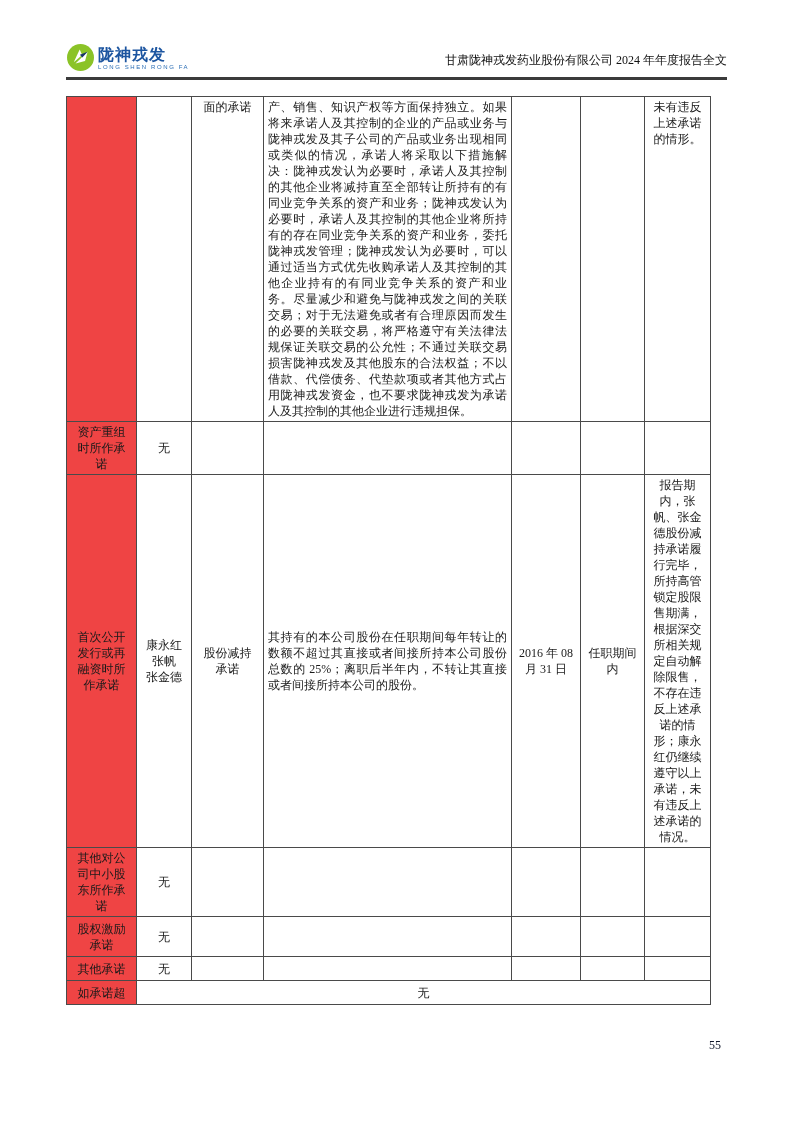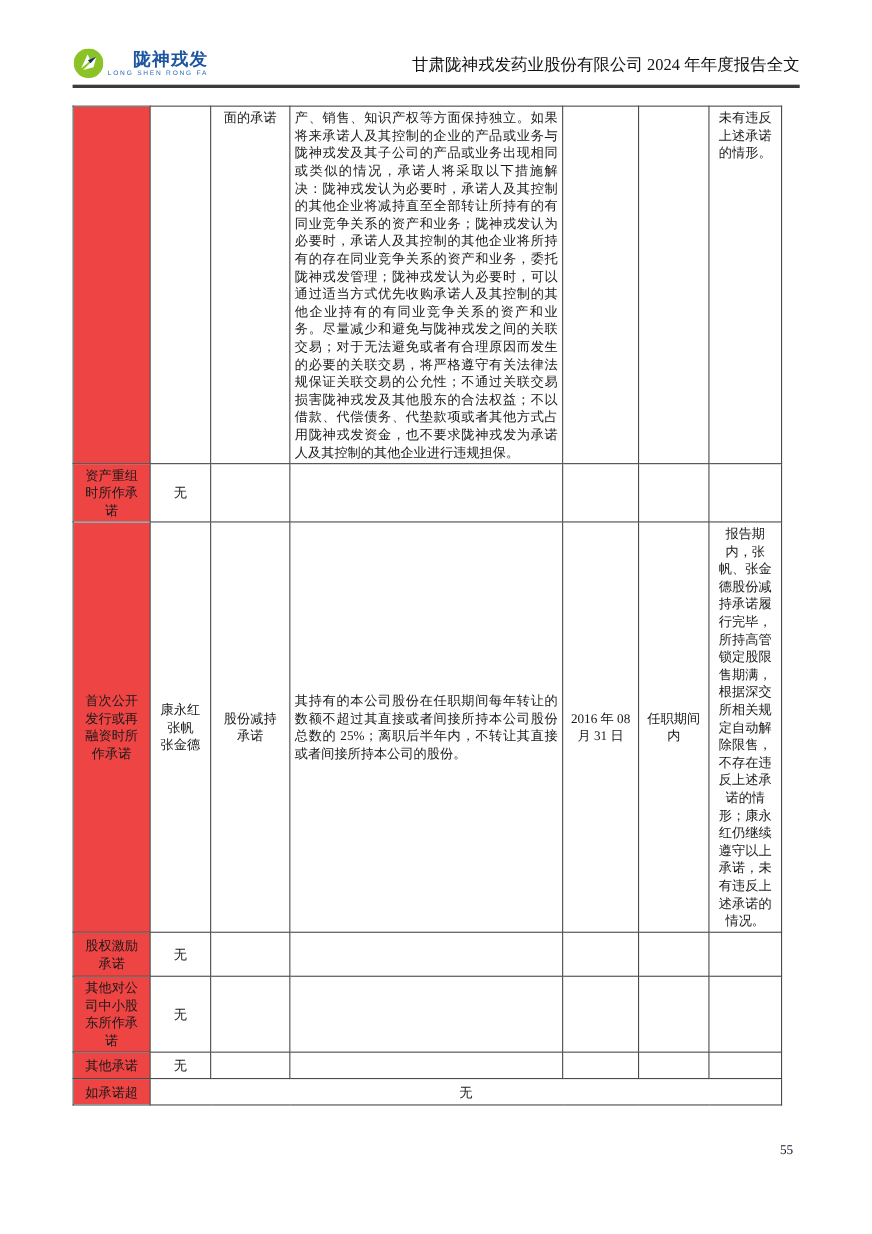--- a/index.html
+++ b/index.html
@@ -7,35 +7,35 @@
     width: 793px; height: 1122px;
     background: #ffffff;
     position: relative;
     font-family: "Liberation Serif", serif;
     color: #1a1a1a;
     -webkit-font-smoothing: antialiased;
   }
   .page { position: absolute; inset: 0; overflow: hidden; }
 
   
-  .logo { position: absolute; left: 67px; top: 44px; display: flex; align-items: flex-start; text-align: right; }
+  .logo { position: absolute; left: 67px; top: 44px; display: flex; align-items: flex-start; }
   .logo-mark { width: 27px; height: 27px; flex: 0 0 auto; }
   .logo-text { margin-left: 4px; margin-top: 3px; }
   .brand-cn {
     font-size: 16px; font-weight: 700; color: #1c55a0;
     letter-spacing: 1px; line-height: 16px; white-space: nowrap;
   }
   .brand-en {
     font-size: 6px; color: #2a6db5; letter-spacing: 1.6px;
     line-height: 7px; margin-top: 1px; white-space: nowrap;
     font-family: "Liberation Sans", sans-serif;
   }
   .doc-title {
     position: absolute; right: 66px; top: 52px;
-    font-size: 15px; line-height: 17px; color: #111;
+    font-size: 12px; line-height: 17px; color: #111;
     white-space: nowrap;
   }
   .header-rule {
     position: absolute; left: 66px; width: 661px; top: 77px;
     border-top: 3px solid #3b3b3b; height: 0;
   }
 
   
   table.commit {
     position: absolute; left: 66px; top: 96px;
@@ -117,32 +117,32 @@
         <td class="names">康永红
 张帆
 张金德</td>
         <td>股份减持承诺</td>
         <td class="wide">其持有的本公司股份在任职期间每年转让的数额不超过其直接或者间接所持本公司股份总数的 25%；离职后半年内，不转让其直接或者间接所持本公司的股份。</td>
         <td>2016 年 08 月 31 日</td>
         <td>任职期间内</td>
         <td>报告期内，张帆、张金德股份减持承诺履行完毕，所持高管锁定股限售期满，根据深交所相关规定自动解除限售，不存在违反上述承诺的情形；康永红仍继续遵守以上承诺，未有违反上述承诺的情况。</td>
       </tr>
 
-      <tr style="height:40px">
-        <td class="shade">股权激励承诺</td>
+      <tr style="height:66px">
+        <td class="shade">其他对公司中小股东所作承诺</td>
         <td>无</td>
         <td></td>
         <td class="wide"></td>
         <td></td>
         <td></td>
         <td></td>
       </tr>
 
-      <tr style="height:66px">
-        <td class="shade">其他对公司中小股东所作承诺</td>
+      <tr style="height:40px">
+        <td class="shade">股权激励承诺</td>
         <td>无</td>
         <td></td>
         <td class="wide"></td>
         <td></td>
         <td></td>
         <td></td>
       </tr>
 
       <tr style="height:24px">
         <td class="shade">其他承诺</td>

